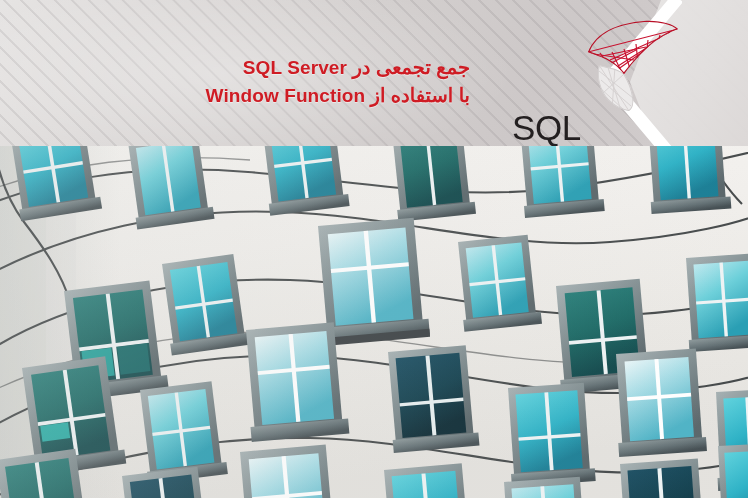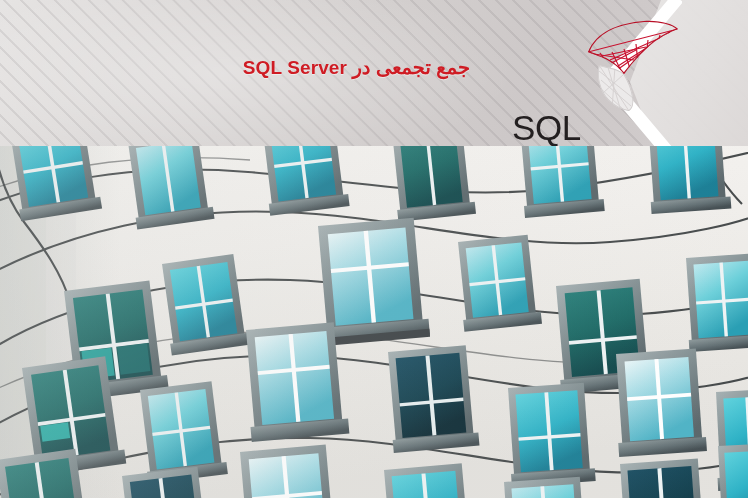--- a/index.html
+++ b/index.html
@@ -87,20 +87,24 @@
   <div id="right-panel"></div>
 
   <svg id="chevron" viewBox="0 0 86 178">
     <polyline points="82,6 12,89 82,172" fill="none" stroke="#ffffff" stroke-width="13" stroke-linejoin="miter"></polyline>
   </svg>
 
   <div id="headline">
     <div class="line line1">
       <span>جمع تجمعی در</span>
       <span class="ltr">SQL Server</span>
+    </div>
+    <div class="line line2">
+      <span>با استفاده از</span>
+      <span class="ltr">Window Function</span>
     </div>
   </div>
 
   <div id="logo">
     <svg id="logo-mark" viewBox="0 0 108 96">
       <defs>
         <clipPath id="swooshClipTop">
           <path d="M14,36 C22,16 44,7 70,5 C86,4 99,8 104,13
                    C96,16 84,22 74,31 C64,40 56,50 50,58
                    C44,50 34,43 24,40 C20,38 16,37 14,36 Z"></path>

